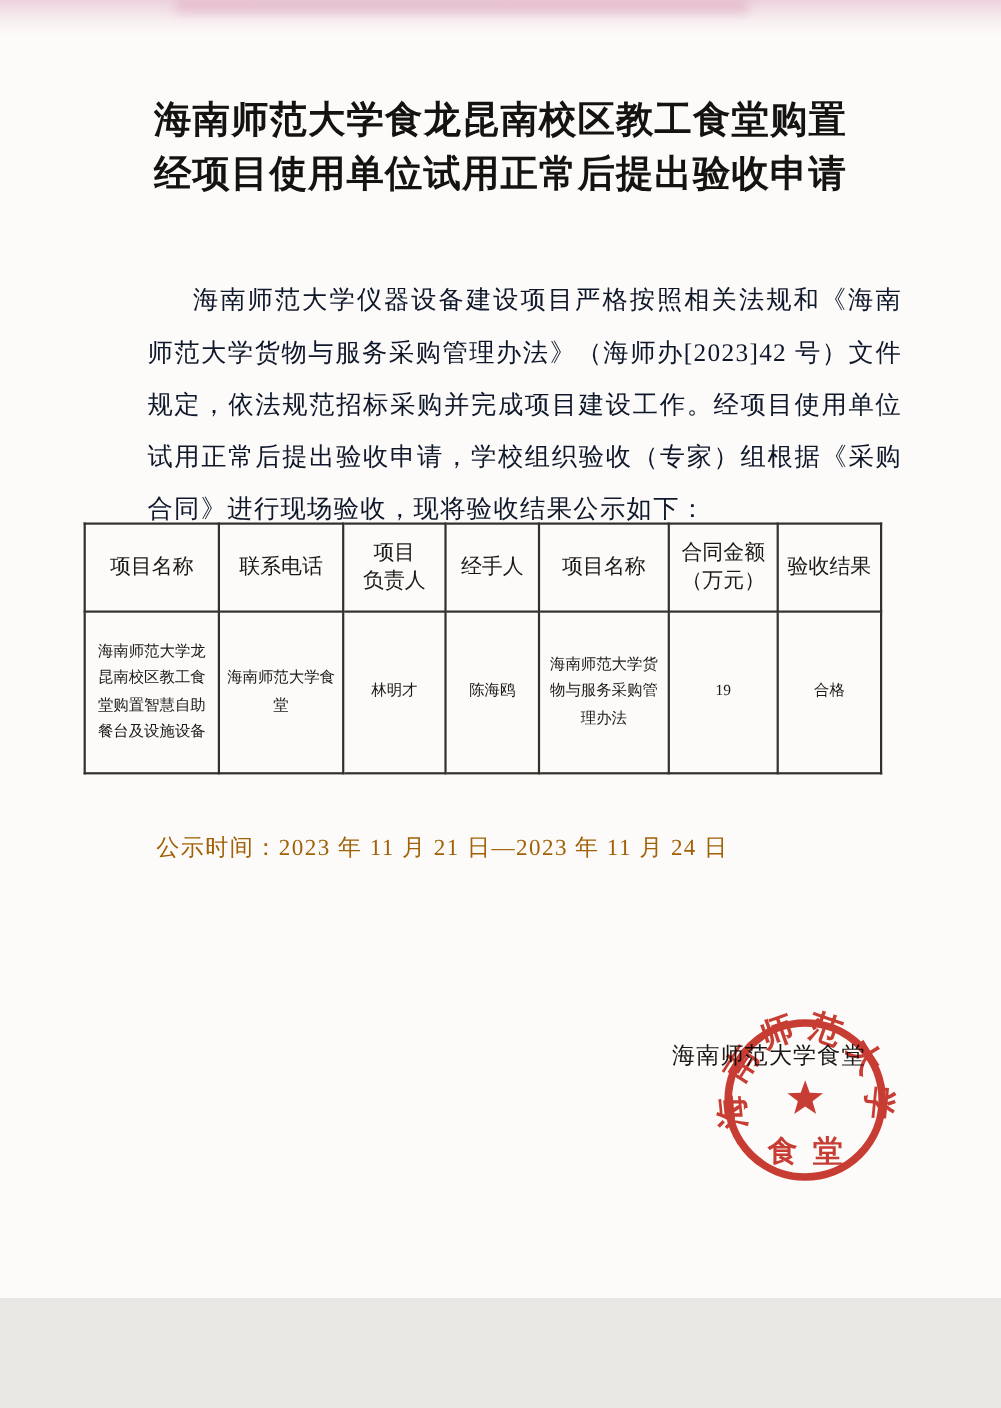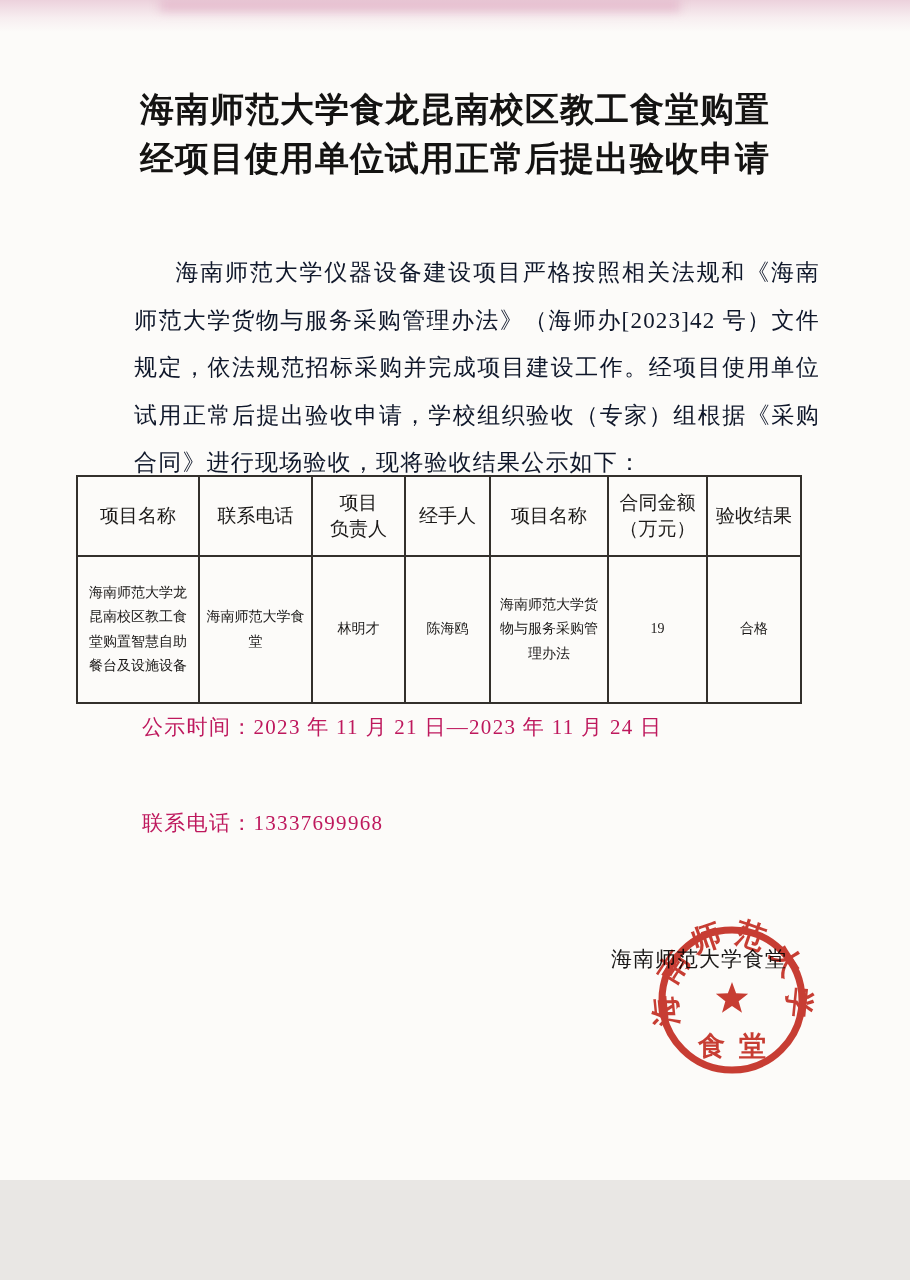--- a/index.html
+++ b/index.html
@@ -46,21 +46,21 @@
     color:#1b1918;
   }
   table.acceptance th {
     height:74px; font-size:19px; line-height:26px; white-space:pre-line;
   }
   table.acceptance td {
     height:141px; font-size:14px; line-height:24.5px;
   }
   .meta-line {
     position:absolute; left:142px;
-    font-size:21px; letter-spacing:1.3px; line-height:30px; color:#be185d;
+    font-size:21px; letter-spacing:1.3px; line-height:30px; color:#a16207;margin-top:43px;
   }
   .meta-1 { top:712px; }
   .meta-2 { top:760px; }
   .meta-3 { top:808px; }
   .signature-block {
     position:absolute; top:945px; left:578px; width:242px;
     text-align:center; font-size:21px; letter-spacing:1px;
     line-height:29px; color:#1b1918;
   }
   .signature-block .sig-name { margin-bottom:26px; }
@@ -116,21 +116,20 @@
         <td>林明才</td>
         <td>陈海鸥</td>
         <td>海南师范大学货物与服务采购管理办法</td>
         <td>19</td>
         <td>合格</td>
       </tr>
     </tbody>
   </table>
 
   <div class="meta-line meta-1">公示时间：2023 年 11 月 21 日—2023 年 11 月 24 日</div>
-  <div class="meta-line meta-3">联系电话：13337699968</div>
 
   <div class="signature-block">
     <div class="sig-name">海南师范大学食堂</div>
   </div>
 
   <svg class="seal" viewBox="0 0 170 170" aria-hidden="true">
     <circle cx="85" cy="85" r="70" fill="none" stroke="#c5291e" stroke-width="7"></circle>
     <path id="sealArc" d="M 38.3 117.7 A 57 57 0 1 1 131.7 117.7" fill="none"></path>
     <text font-size="30" fill="#c5291e" letter-spacing="8">
       <textPath href="#sealArc" startOffset="50%" text-anchor="middle">海南师范大学</textPath>

